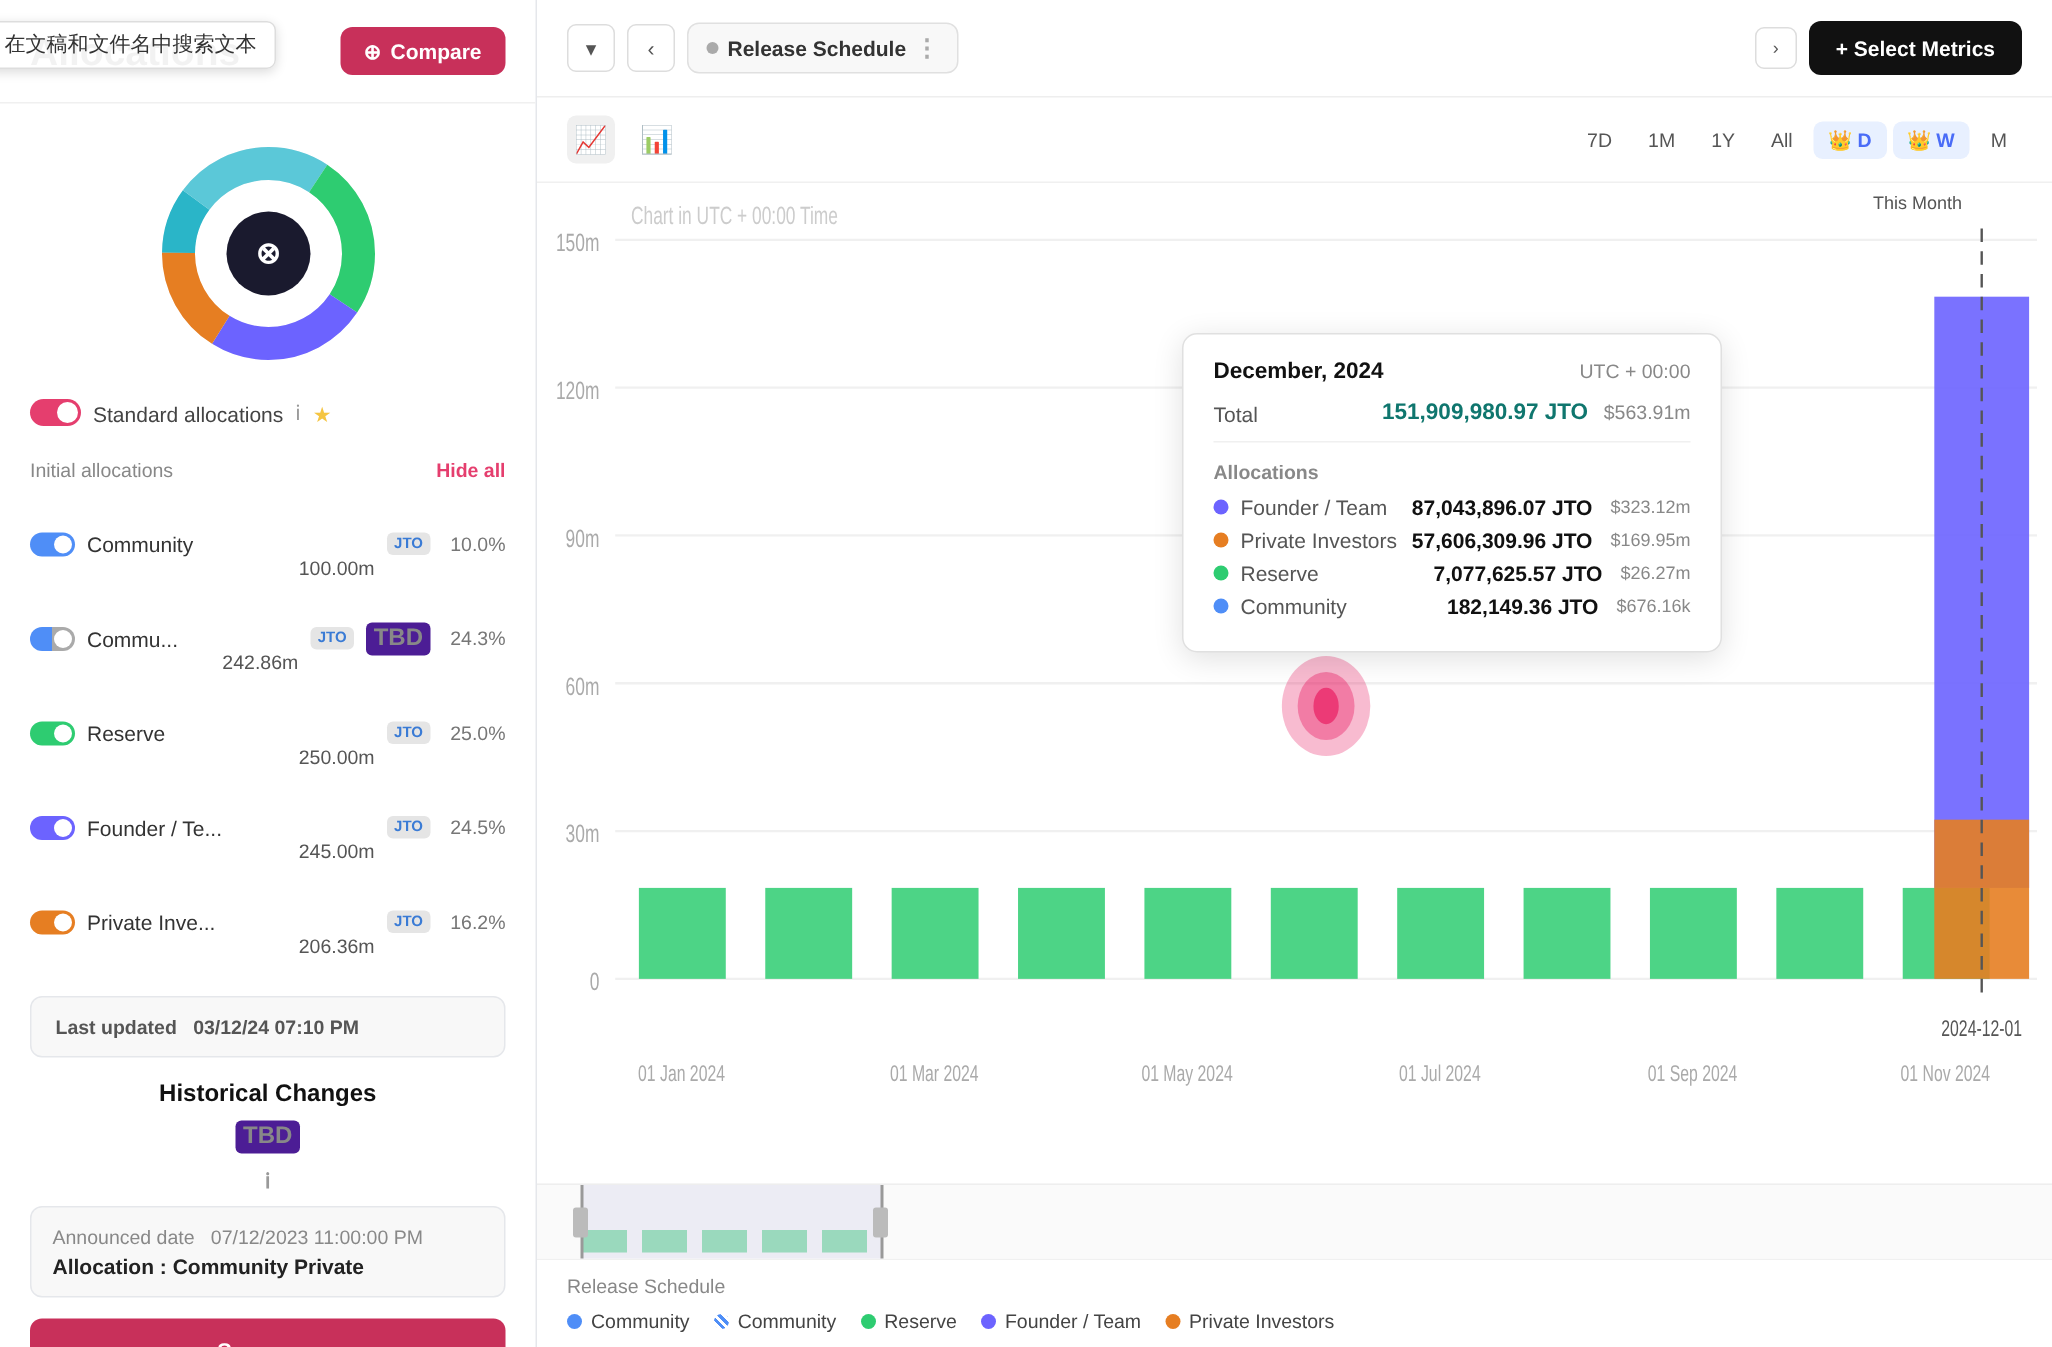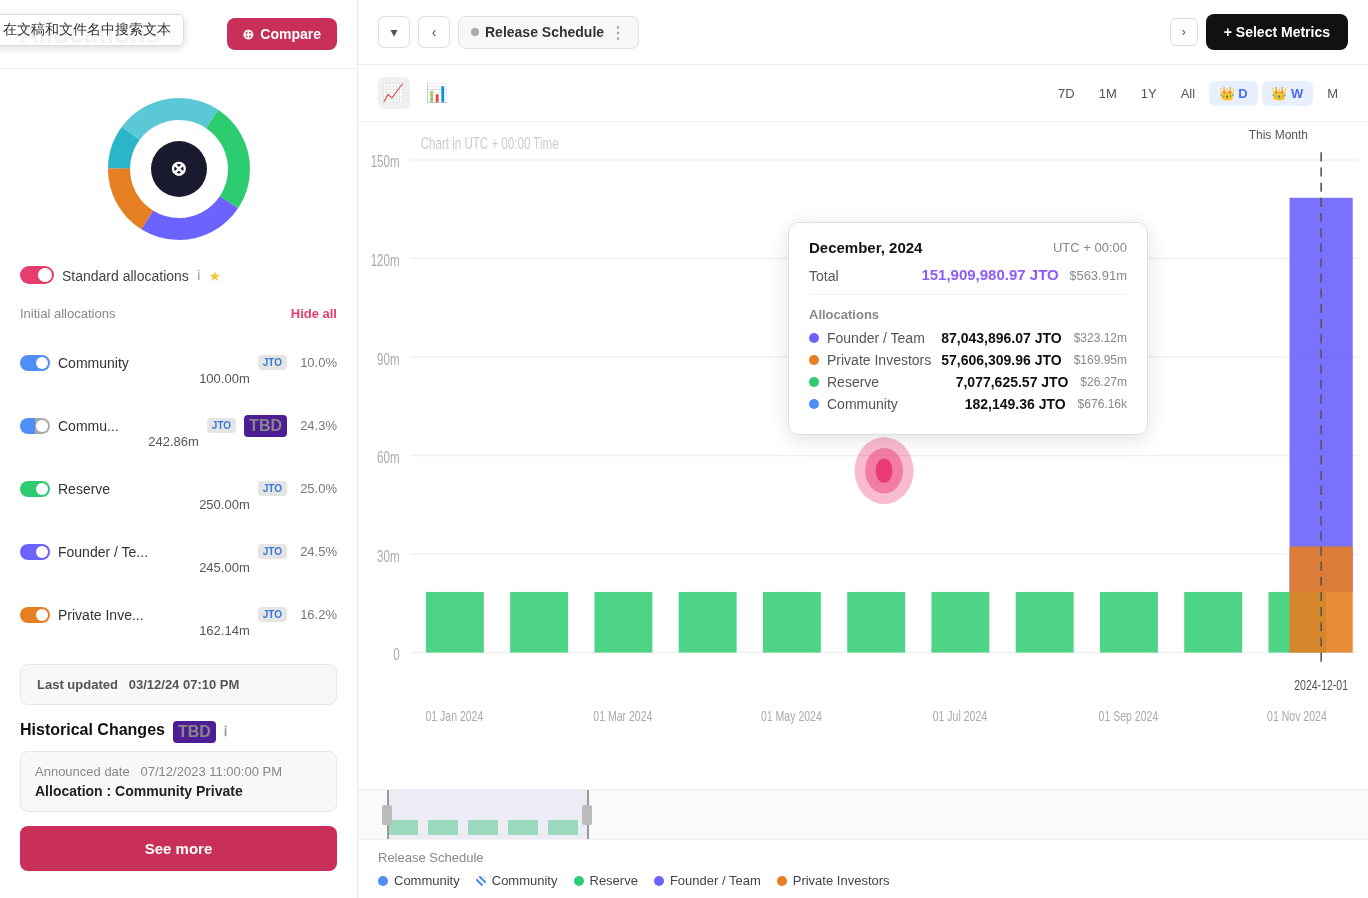--- a/index.html
+++ b/index.html
@@ -187,25 +187,27 @@
       border: 1px solid #e5e7eb;
       border-radius: 8px;
       padding: 12px 16px;
       font-size: 13px;
       color: #555;
     }
     .last-updated-box span { font-weight: 700; text-align: right; }
 
     .historical-header {
       display: flex;
+      align-items: center;
       gap: 8px;
       padding: 16px 20px 8px;
       font-size: 16px;
       font-weight: 700;
       color: #111;
+      flex-direction: column;
     }
 
     .historical-item {
       margin: 0 20px;
       background: #f8f8f8;
       border: 1px solid #e5e7eb;
       border-radius: 8px;
       padding: 12px 14px;
       font-size: 13px;
     }
@@ -362,21 +364,21 @@
     .tooltip-utc { font-size: 13px; color: #888; }
     .tooltip-total {
       display: flex;
       justify-content: space-between;
       align-items: flex-end;
       margin-bottom: 12px;
       padding-bottom: 10px;
       border-bottom: 1px solid #f0f0f0;
     }
     .tooltip-total-label { font-size: 14px; color: #555; }
-    .tooltip-total-val { font-size: 15px; font-weight: 700; color: #8b5cf6; }
+    .tooltip-total-val { font-size: 15px; font-weight: 700; color: #0f766e; }
     .tooltip-total-sub { font-size: 13px; color: #888; margin-left: 6px; }
     .tooltip-alloc-label { font-size: 13px; color: #888; margin-bottom: 8px; font-weight: 600; }
     .tooltip-row {
       display: flex;
       align-items: center;
       gap: 8px;
       margin-bottom: 6px;
     }
     .tooltip-dot { width: 10px; height: 10px; border-radius: 50%; flex-shrink: 0; }
     .tooltip-name { font-size: 14px; color: #555; flex: 1; }
@@ -498,21 +500,21 @@
         <div class="toggle-small toggle-purple"></div>
         <span class="alloc-name">Founder / Te...</span>
         <span class="alloc-amount">245.00m</span>
         <span class="badge-jto">JTO</span>
         <span class="alloc-pct">24.5%</span>
       </div>
 
       <div class="alloc-item">
         <div class="toggle-small toggle-orange"></div>
         <span class="alloc-name">Private Inve...</span>
-        <span class="alloc-amount">162.14m</span>
+        <span class="alloc-amount">206.36m</span>
         <span class="badge-jto">JTO</span>
         <span class="alloc-pct">16.2%</span>
       </div>
     </div>
 
     <div class="last-updated-box">
       <span>Last updated</span>
       &nbsp;
       <span>03/12/24 07:10 PM</span>
     </div>

